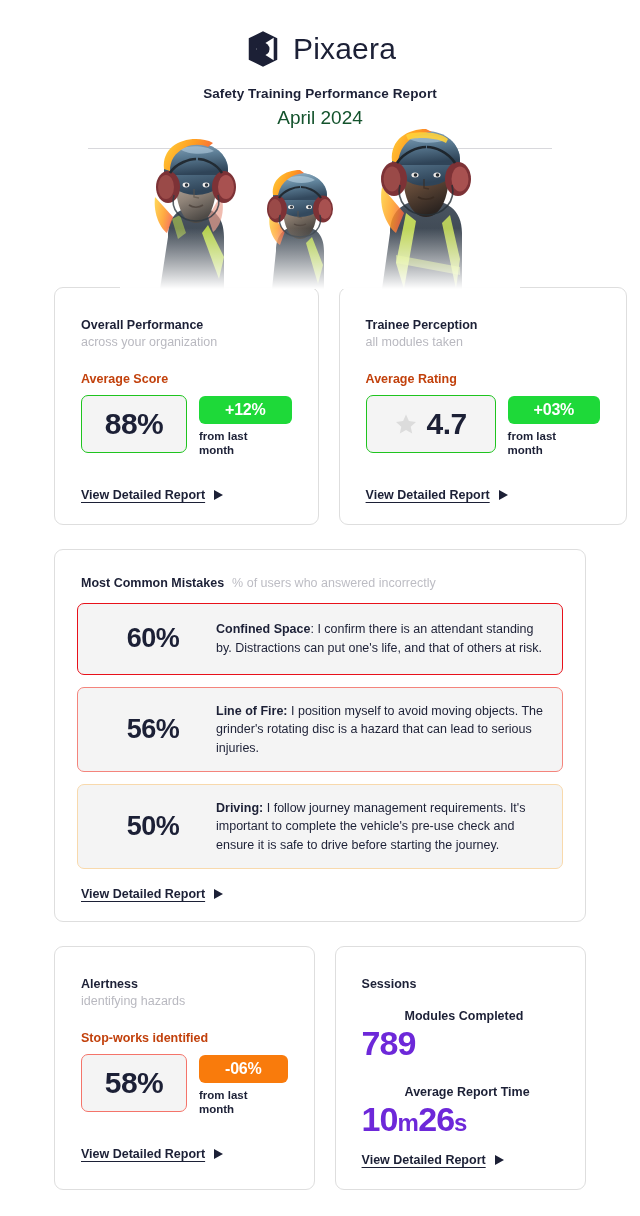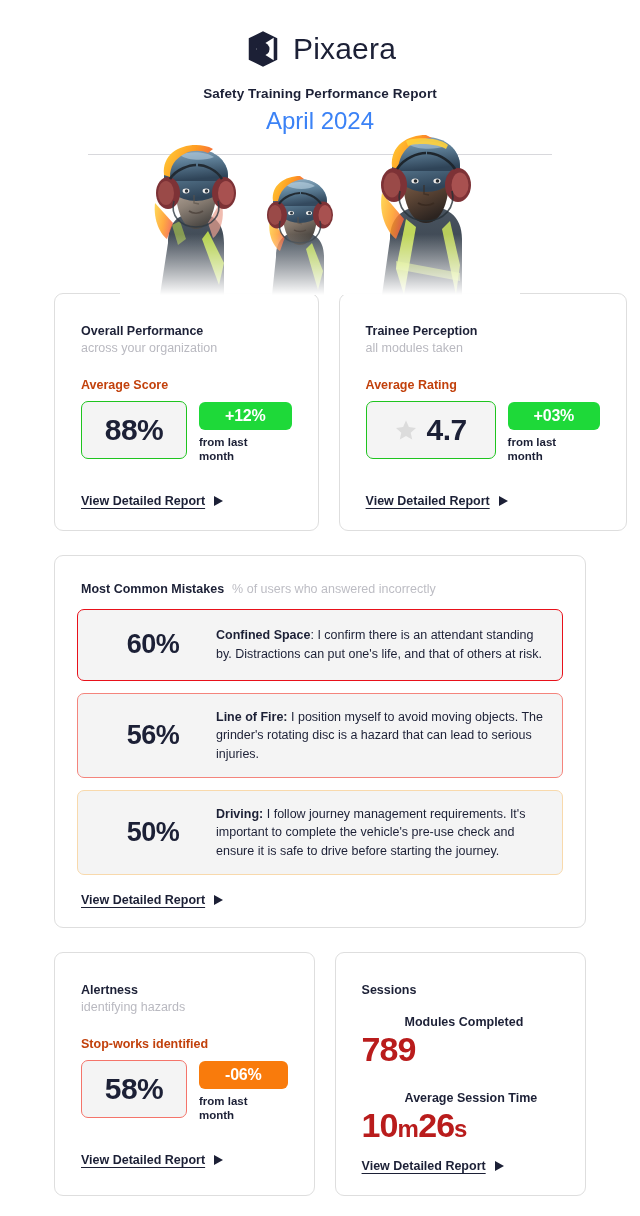--- a/index.html
+++ b/index.html
@@ -26,21 +26,21 @@
   .brand-name {
     font-size: 30px; font-weight: 400; letter-spacing: .2px;
     color: #1c2036; line-height: 1;
   }
 
   .report-title {
     margin-top: 14px; font-size: 13.5px; font-weight: 700;
     letter-spacing: .1px; color: #1c2036;
   }
   .report-period {
-    margin-top: 6px; font-size: 24px; font-weight: 400; color: #3b82f6;
+    margin-top: 6px; font-size: 19px; font-weight: 400; color: #14532d;
   }
 
   
   .hero { position: relative; height: 150px; margin-top: 8px; }
   .hero-rule {
     position: absolute; top: 11px; left: 88px; right: 88px;
     height: 1px; background: #d8d8dc;
   }
   .hero-art {
     position: absolute; top: -8px; left: 50%;
@@ -134,21 +134,21 @@
     font-size: 12.5px; line-height: 1.47; color: #1c2036; flex: 1;
   }
   .mistake-text b { font-weight: 700; }
 
   
   .session-label {
     font-size: 12.5px; font-weight: 700; color: #1c2036; margin-top: 22px; padding-left: 43px;
   }
   .session-value {
     font-size: 34px; font-weight: 700; letter-spacing: -1px;
-    color: #b91c1c; line-height: 1.15; margin-top: 1px;
+    color: #6d28d9; line-height: 1.15; margin-top: 1px;
   }
   .unit { font-size: 24px; font-weight: 700; letter-spacing: -.5px; }
 </style>
 </head>
 <body>
 
 <div class="page">
 
   <div class="header">
     <div class="brand">
@@ -390,21 +390,21 @@
       <div class="report-link">
         <span class="report-link-text">View Detailed Report</span>
         <span class="play-tri"></span>
       </div>
     </div>
 
     <div class="card">
       <div class="card-title">Sessions</div>
       <div class="session-label" style="margin-top:18px">Modules Completed</div>
       <div class="session-value">789</div>
-      <div class="session-label">Average Session Time</div>
+      <div class="session-label">Average Report Time</div>
       <div class="session-value">
         <span>10</span><span class="unit">m</span><span>26</span><span class="unit">s</span>
       </div>
       <div class="report-link" style="margin-top:14px">
         <span class="report-link-text">View Detailed Report</span>
         <span class="play-tri"></span>
       </div>
     </div>
   </div>
 

